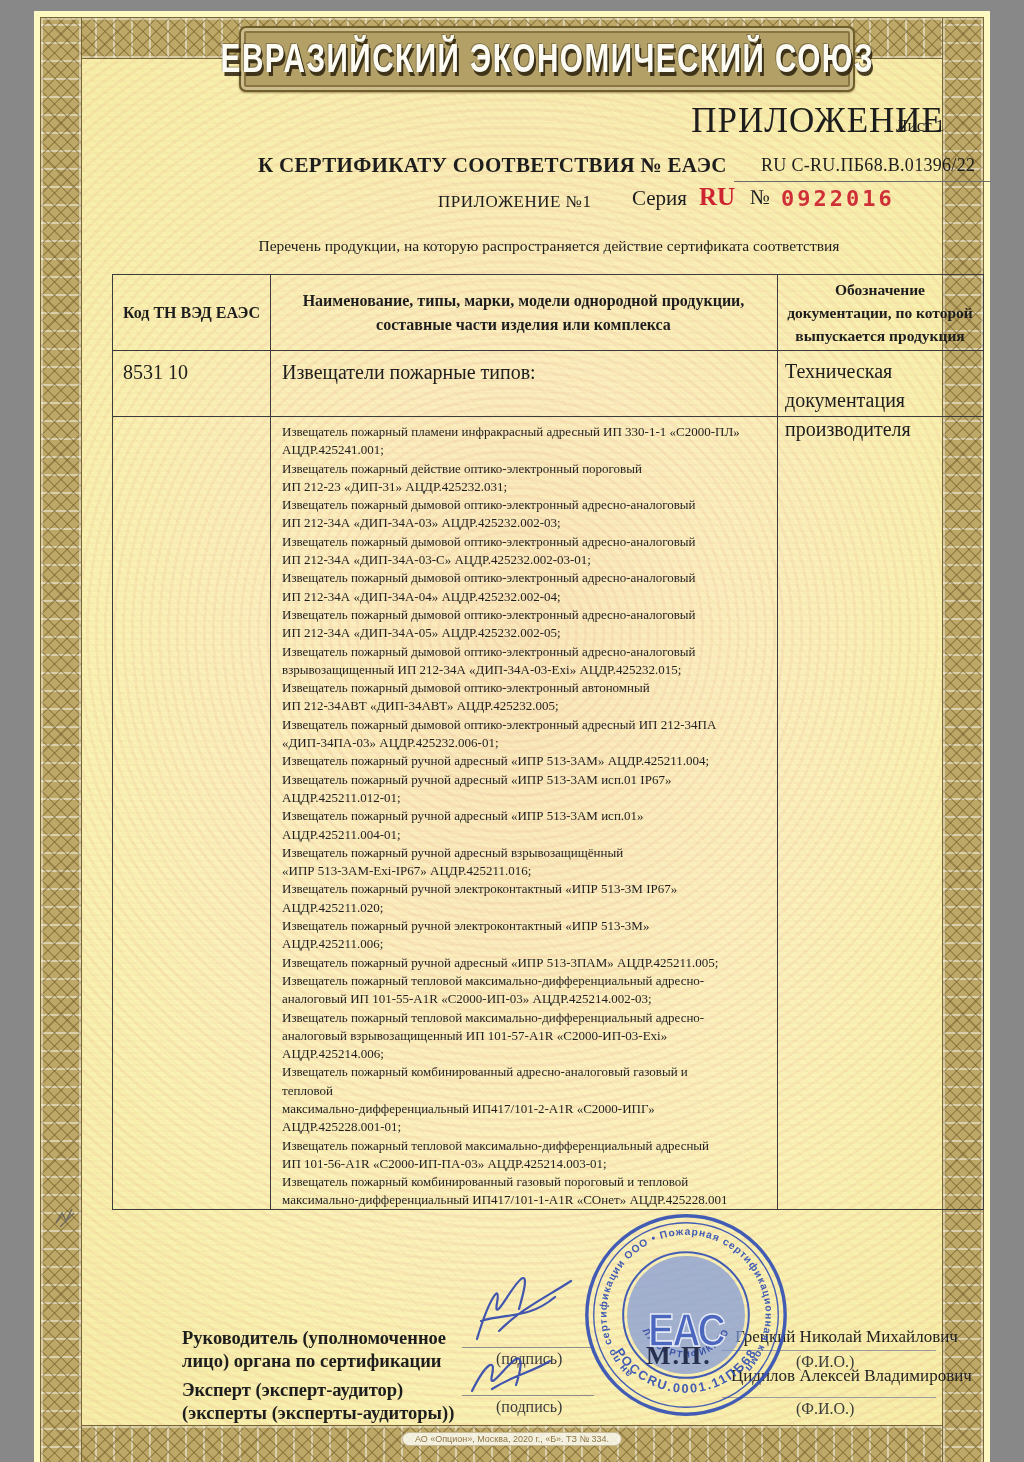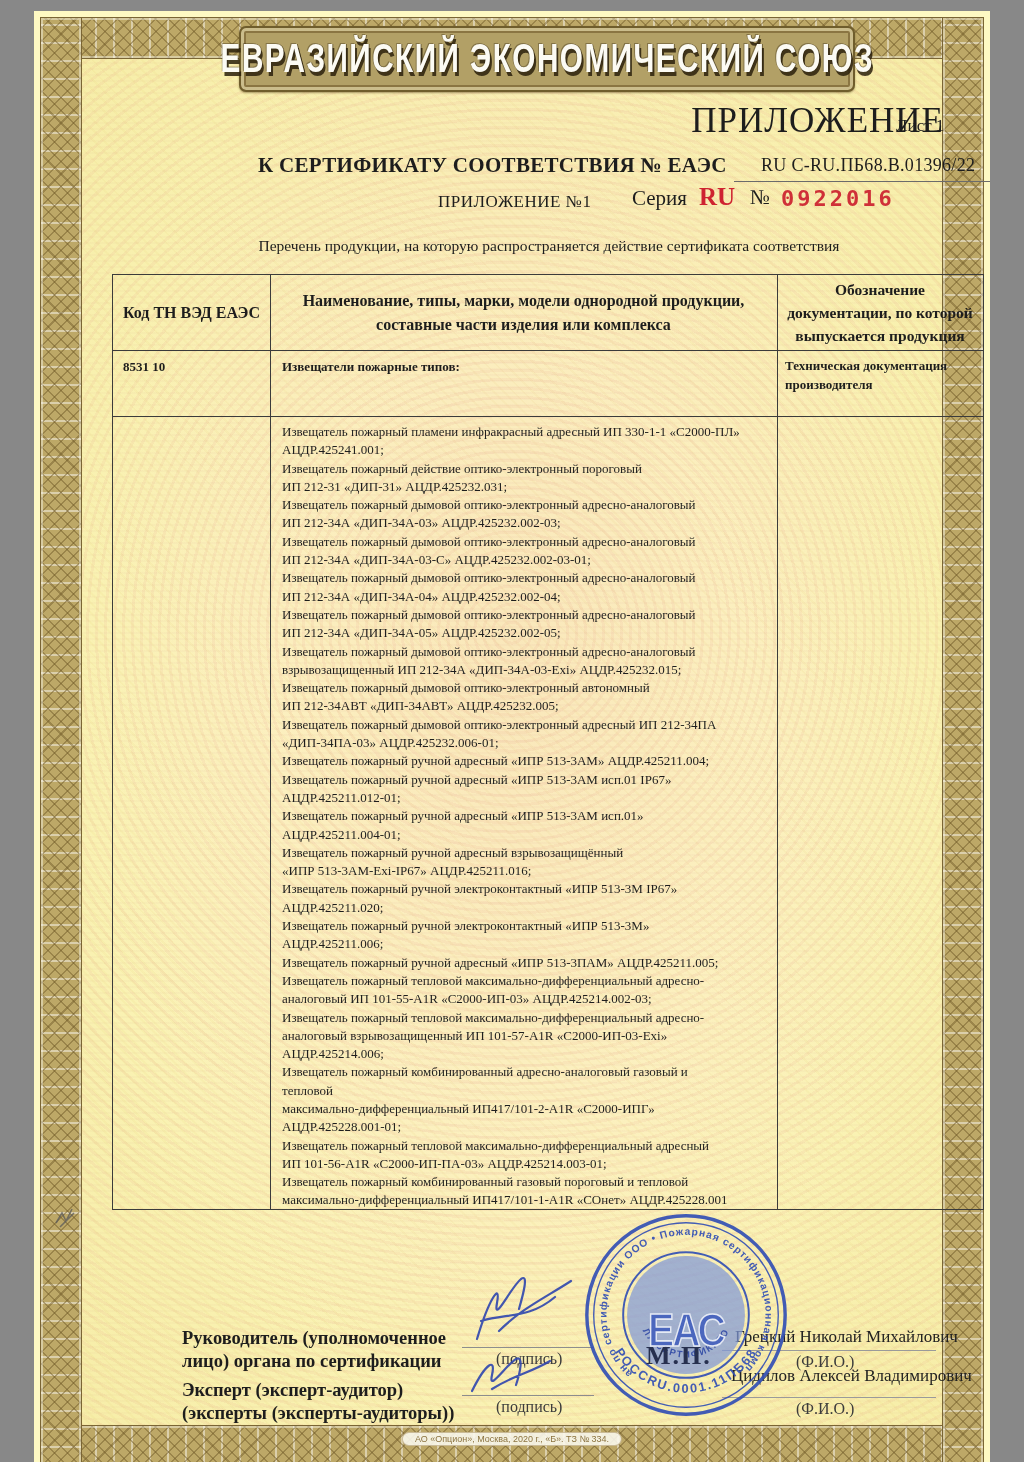--- a/index.html
+++ b/index.html
@@ -67,21 +67,21 @@
 
   .caption{position:absolute;left:110px;top:226px;width:810px;text-align:center;font-size:15.5px;}
 
   
   .ctable{position:absolute;left:78px;top:263px;width:870px;height:934px;border:1.6px solid #3b3b3b;}
   .vline{position:absolute;top:0;bottom:0;width:1.4px;background:#3b3b3b;}
   .hline{position:absolute;left:0;right:0;height:1.4px;background:#3b3b3b;}
   .cell{position:absolute;box-sizing:border-box;}
   .th{display:flex;align-items:center;justify-content:center;text-align:center;
     font-weight:700;font-size:16px;line-height:1.5;white-space:pre-line;padding:4px 6px;}
-  .td{font-size:13px;white-space:pre-line;line-height:1.45;font-weight:bold;}
+  .td{font-size:20px;white-space:pre-line;line-height:1.45;}
   .plist{position:absolute;left:157px;top:141px;width:507px;bottom:0;box-sizing:border-box;
     padding:7px 2px 0 12px;}
   .pline{font-size:13px;line-height:18.3px;white-space:nowrap;color:#1e1e1e;}
 
   
   .flabel{position:absolute;font-size:18.5px;font-weight:700;line-height:1.25;}
   .sigline{position:absolute;border-top:1px solid #8d8d8d;}
   .smallcap{position:absolute;font-size:16px;color:#3c3c3c;}
   .fname{position:absolute;font-size:17px;color:#222;}
   .mp{position:absolute;left:612px;top:1330px;font-size:26px;font-weight:700;
@@ -144,21 +144,21 @@
 
       <div class="cell td" style="left:0;top:75px;width:157px;height:66px;padding:8px 4px 0 10px;">8531 10</div>
       <div class="cell td" style="left:157px;top:75px;width:507px;height:66px;padding:8px 4px 0 12px;">Извещатели пожарные типов:</div>
       <div class="cell td" style="left:664px;top:75px;width:206px;height:66px;padding:7px 4px 0 8px;">Техническая документация
 производителя</div>
 
       <div class="plist">
           <div class="pline">Извещатель пожарный пламени инфракрасный адресный ИП 330-1-1 «С2000-ПЛ»</div>
           <div class="pline">АЦДР.425241.001;</div>
           <div class="pline">Извещатель пожарный действие оптико-электронный пороговый</div>
-          <div class="pline">ИП 212-31 «ДИП-31» АЦДР.425232.031;</div>
+          <div class="pline">ИП 212-23 «ДИП-31» АЦДР.425232.031;</div>
           <div class="pline">Извещатель пожарный дымовой оптико-электронный адресно-аналоговый</div>
           <div class="pline">ИП 212-34А «ДИП-34А-03» АЦДР.425232.002-03;</div>
           <div class="pline">Извещатель пожарный дымовой оптико-электронный адресно-аналоговый</div>
           <div class="pline">ИП 212-34А «ДИП-34А-03-С» АЦДР.425232.002-03-01;</div>
           <div class="pline">Извещатель пожарный дымовой оптико-электронный адресно-аналоговый</div>
           <div class="pline">ИП 212-34А «ДИП-34А-04» АЦДР.425232.002-04;</div>
           <div class="pline">Извещатель пожарный дымовой оптико-электронный адресно-аналоговый</div>
           <div class="pline">ИП 212-34А «ДИП-34А-05» АЦДР.425232.002-05;</div>
           <div class="pline">Извещатель пожарный дымовой оптико-электронный адресно-аналоговый</div>
           <div class="pline">взрывозащищенный ИП 212-34А «ДИП-34А-03-Exi» АЦДР.425232.015;</div>

